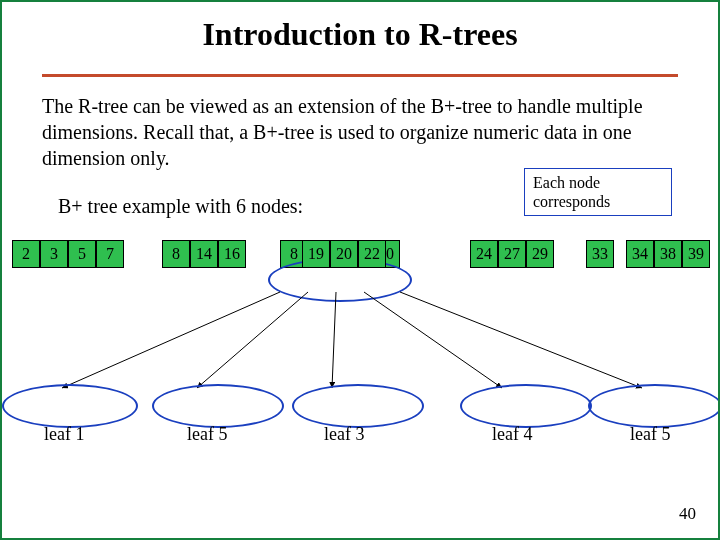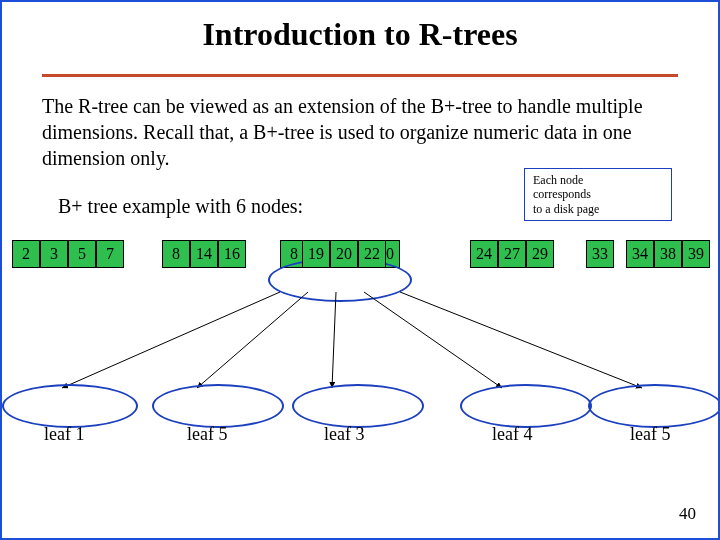--- a/index.html
+++ b/index.html
@@ -1,20 +1,20 @@
 <!DOCTYPE html>
 <html><head>
 <meta charset="utf-8">
 <style>
   html,body{margin:0;padding:0;width:720px;height:540px;font-family:"Times New Roman",serif;background:#fff;color:#000}
-  .frame{box-sizing:border-box;width:720px;height:540px;border:2px solid #1d4ed8;position:relative;overflow:hidden}
+  .frame{box-sizing:border-box;width:720px;height:540px;border:2px solid #15803d;position:relative;overflow:hidden}
   .title{font-size:32px;text-align:center;margin-top:14px}
   .rule{height:3px;background:#c44a2b;margin:10px 40px 0 40px}
   .body{padding:16px 40px 0 40px;font-size:20px;line-height:1.3}
-  .box{border:1px solid #1a3fbf;padding:4px 8px;font-size:12px;position:absolute}
+  .box{border:1px solid #1a3fbf;padding:4px 8px;font-size:16px;position:absolute}
   .pageno{position:absolute;right:22px;bottom:14px;font-size:17px}
   .diagram{position:absolute;left:0;right:0;top:238px;height:230px}
   .lbl{position:absolute;font-size:18px}
   .cell{position:absolute;width:26px;height:26px;border:1px solid #000;background:#2fbf4f;font-size:16px;text-align:center;line-height:26px}
   .ring{position:absolute;border:2px solid #1a3fbf;border-radius:50%;background:transparent}
   svg.arrows{position:absolute;left:0;top:0;width:720px;height:230px;pointer-events:none}
 </style>
 </head>
 <body>
 <div class="frame">
@@ -23,21 +23,20 @@
 <div class="rule"></div>
 
 <div class="body">
   <p style="margin:0 0 22px 0">The R-tree can be viewed as an extension of the B+-tree to handle multiple dimensions. Recall that, a B+-tree is used to organize numeric data in one dimension only.</p>
   <p style="margin:16px">B+ tree example with 6 nodes:</p>
 </div>
 
 <div class="box" style="right:46px;top:166px;width:130px;line-height:1.2">
   <span>Each node</span><br>
   <span>corresponds</span><br>
-  <span>to a disk page</span>
 </div>
 
 <div class="diagram">
   <div class="lbl" style="left:310px;top:0">root</div>
 
   <div class="cell" style="left:278px;top:24">8</div>
   <div class="cell" style="left:306px;top:24">17</div>
   <div class="cell" style="left:334px;top:24">24</div>
   <div class="cell" style="left:370px;top:24">30</div>
 

